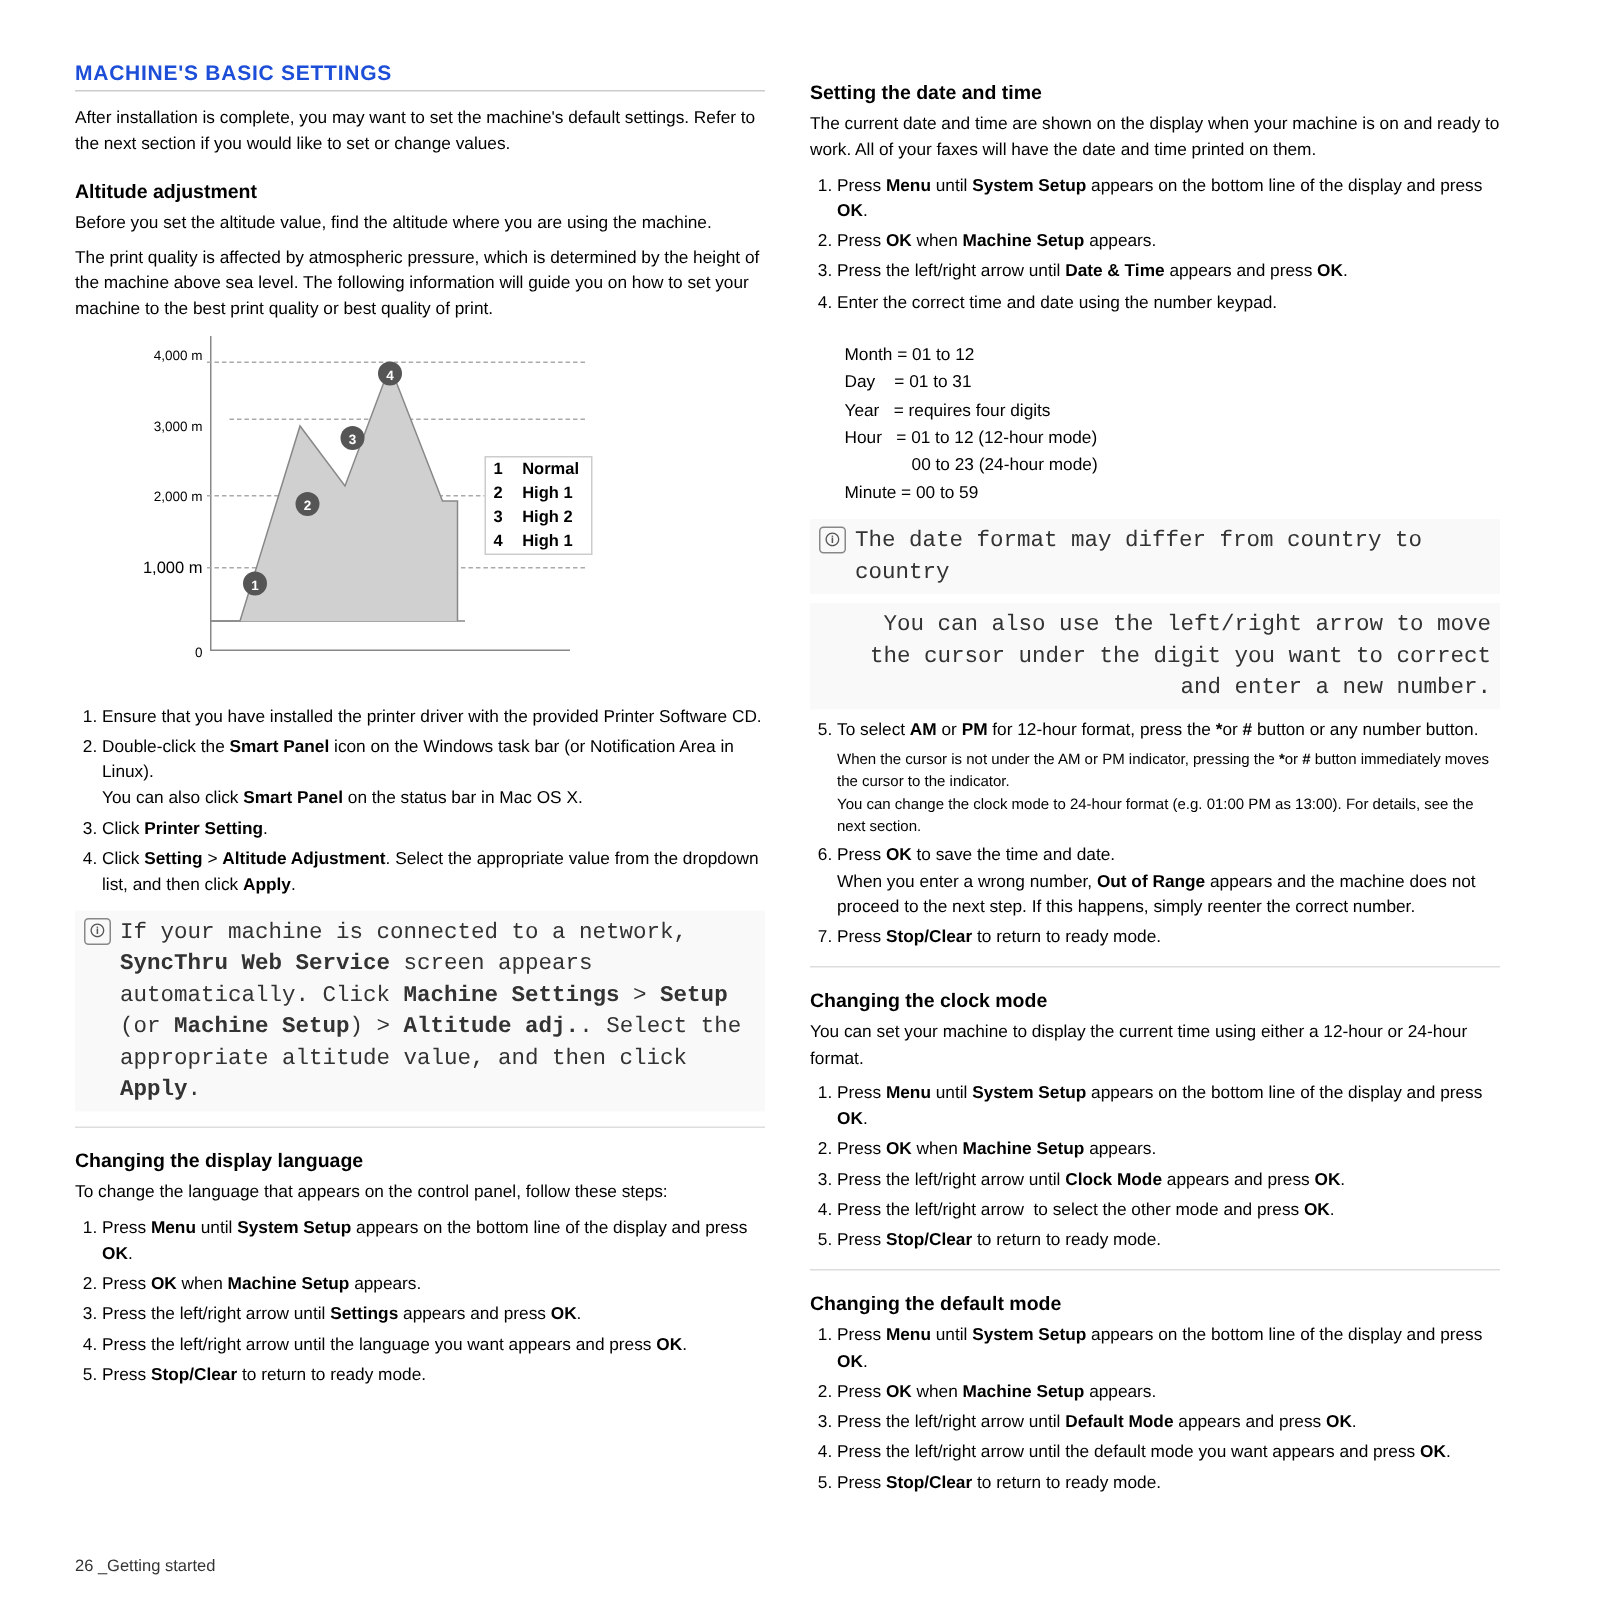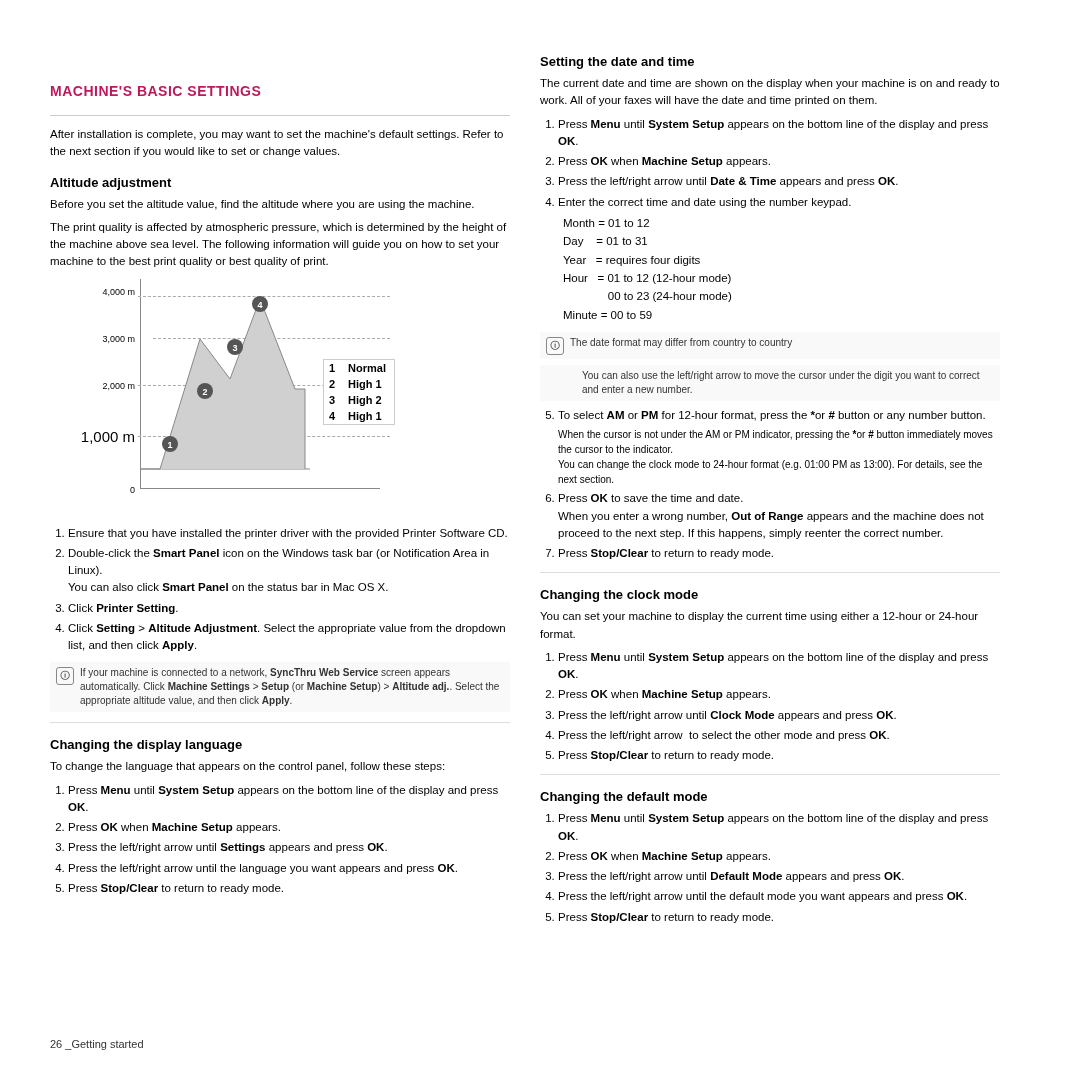--- a/index.html
+++ b/index.html
@@ -20,27 +20,26 @@
       flex: 1;
       max-width: 460px;
     }
     .right-col {
       flex: 1;
       max-width: 460px;
     }
     h1.page-title {
       font-size: 14px;
       font-weight: bold;
-      color: #be185d;
+      color: #1d4ed8;
       text-transform: uppercase;
       border-bottom: 1px solid #ccc;
-      padding-bottom: 16px;
+      padding-bottom: 4px;
       margin-bottom: 10px;
       letter-spacing: 0.5px;
-      margin-top: 43px;
     }
     h2.section-title {
       font-size: 13px;
       font-weight: bold;
       margin-bottom: 6px;
       margin-top: 14px;
     }
     p {
       font-size: 11.5px;
       line-height: 1.5;
@@ -71,23 +70,24 @@
       border-radius: 3px;
       display: flex;
       align-items: center;
       justify-content: center;
       font-size: 10px;
       color: #555;
       flex-shrink: 0;
       margin-top: 1px;
     }
     .note-text {
-      font-size: 10px;
+      font-size: 15px;
       line-height: 1.4;
       color: #333;
+      font-family: Liberation Mono, monospace;
     }
     .footer-page {
       position: fixed;
       bottom: 30px;
       left: 50px;
       font-size: 11px;
       color: #333;
     }
     .divider {
       border: none;
@@ -112,32 +112,32 @@
 
       <div style="position:absolute; left:60px; top:0; bottom:20px; border-left:1px solid #888;"></div>
 
       <div style="position:absolute; left:60px; right:10px; bottom:20px; border-bottom:1px solid #888;"></div>
 
       <div style="position:absolute; top:8px; left:0; right:0; display:flex; align-items:flex-end;">
         <span style="font-size:9px; width:58px; text-align:right; padding-right:3px;">4,000 m</span>
         <div style="flex:1; border-top:1px dashed #aaa;"></div>
       </div>
 
-      <div style="position:absolute; top:55px; left:0; right:0; display:flex; align-items:center;gap:15px;">
+      <div style="position:absolute; top:55px; left:0; right:0; display:flex; gap:15px;">
         <span style="font-size:9px; width:58px; text-align:right; padding-right:3px;">3,000 m</span>
         <div style="flex:1; border-top:1px dashed #aaa;"></div>
       </div>
 
       <div style="position:absolute; top:102px; left:0; right:0; display:flex; align-items:center;">
         <span style="font-size:9px; width:58px; text-align:right; padding-right:3px;">2,000 m</span>
         <div style="flex:1; border-top:1px dashed #aaa;"></div>
       </div>
 
       <div style="position:absolute; top:149px; left:0; right:0; display:flex; align-items:center;">
-        <span style="font-size:15px; width:58px; text-align:right; padding-right:3px;">1,000 m</span>
+        <span style="font-size:11px; width:58px; text-align:right; padding-right:3px;">1,000 m</span>
         <div style="flex:1; border-top:1px dashed #aaa;"></div>
       </div>
 
       <div style="position:absolute; bottom:14px; left:0; width:58px; text-align:right; padding-right:3px; font-size:9px;">0</div>
 
       <svg style="position:absolute; left:60px; top:0; width:170px; height:210px;" viewBox="0 0 170 210">
 
         <line x1="0" y1="190" x2="170" y2="190" stroke="#888" stroke-width="1"></line>
 
         <polyline points="0,190 20,190 60,60 90,100 120,20 155,110 165,110 165,190" fill="#d0d0d0" stroke="#888" stroke-width="1"></polyline>
@@ -208,38 +208,38 @@
 
   <div class="right-col">
 
     <h2 class="section-title">Setting the date and time</h2>
     <p>The current date and time are shown on the display when your machine is on and ready to work. All of your faxes will have the date and time printed on them.</p>
     <ol>
       <li>Press <strong>Menu</strong> until <strong>System Setup</strong> appears on the bottom line of the display and press <strong>OK</strong>.</li>
       <li>Press <strong>OK</strong> when <strong>Machine Setup</strong> appears.</li>
       <li>Press the left/right arrow until <strong>Date &amp; Time</strong> appears and press <strong>OK</strong>.</li>
       <li>Enter the correct time and date using the number keypad.<br>
-        <div style="margin-top:3px; margin-left:5px; font-size:11.5px; line-height:1.6;">
+        <div style="margin-top:17px; margin-left:5px; font-size:11.5px; line-height:1.6;">
           Month  = 01 to 12<br>
           Day &nbsp;&nbsp;&nbsp;= 01 to 31<br>
           Year &nbsp;&nbsp;= requires four digits<br>
           Hour &nbsp;&nbsp;= 01 to 12 (12-hour mode)<br>
           &nbsp;&nbsp;&nbsp;&nbsp;&nbsp;&nbsp;&nbsp;&nbsp;&nbsp;&nbsp;&nbsp;&nbsp;&nbsp;&nbsp;00 to 23 (24-hour mode)<br>
           Minute = 00 to 59
         </div>
       </li>
     </ol>
 
     <div class="note-box">
       <div class="note-icon">🛈</div>
       <div class="note-text">The date format may differ from country to country</div>
     </div>
 
     <div class="note-box" style="margin-top:4px;">
-      <div class="note-text" style="margin-left:36px;">You can also use the left/right arrow to move the cursor under the digit you want to correct and enter a new number.</div>
+      <div class="note-text" style="margin-left:11px;text-align:right;">You can also use the left/right arrow to move the cursor under the digit you want to correct and enter a new number.</div>
     </div>
 
     <ol start="5">
       <li>To select <strong>AM</strong> or <strong>PM</strong> for 12-hour format, press the <strong>*</strong>or <strong>#</strong> button or any number button.<br>
         <div style="margin-top:3px; font-size:10px; line-height:1.5;">
           When the cursor is not under the AM or PM indicator, pressing the <strong>*</strong>or <strong>#</strong> button immediately moves the cursor to the indicator.<br>
           You can change the clock mode to 24-hour format (e.g. 01:00 PM as 13:00). For details, see the next section.
         </div>
       </li>
       <li>Press <strong>OK</strong> to save the time and date.<br>

